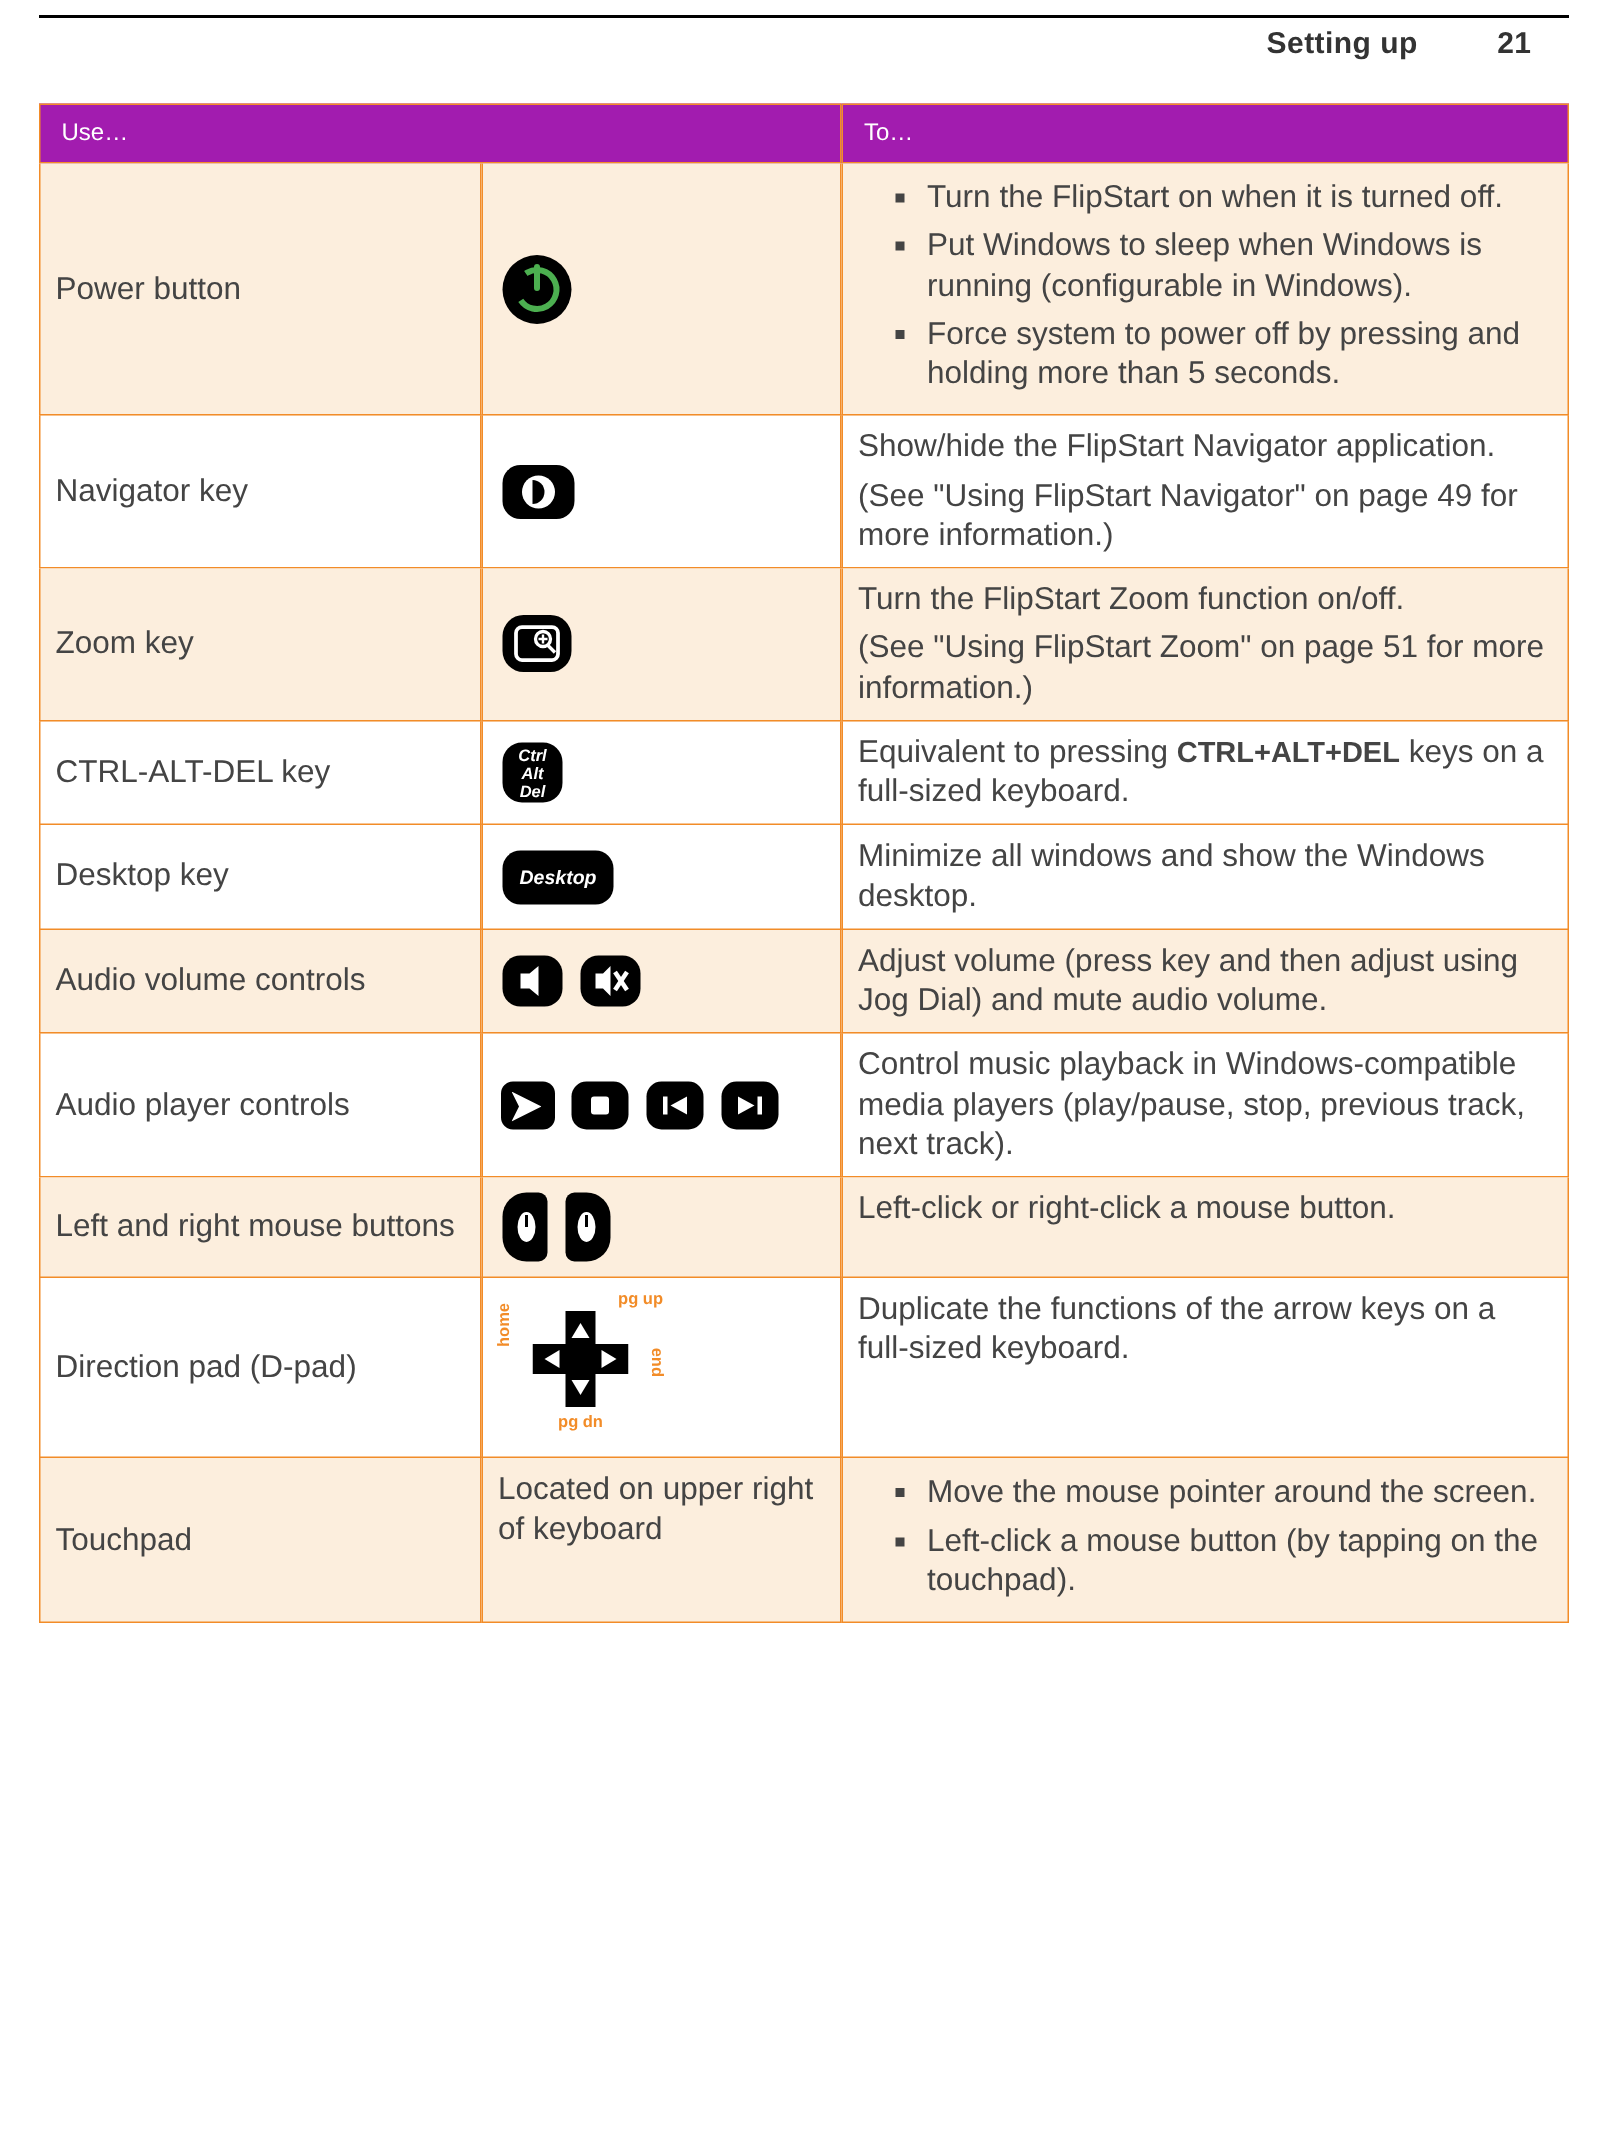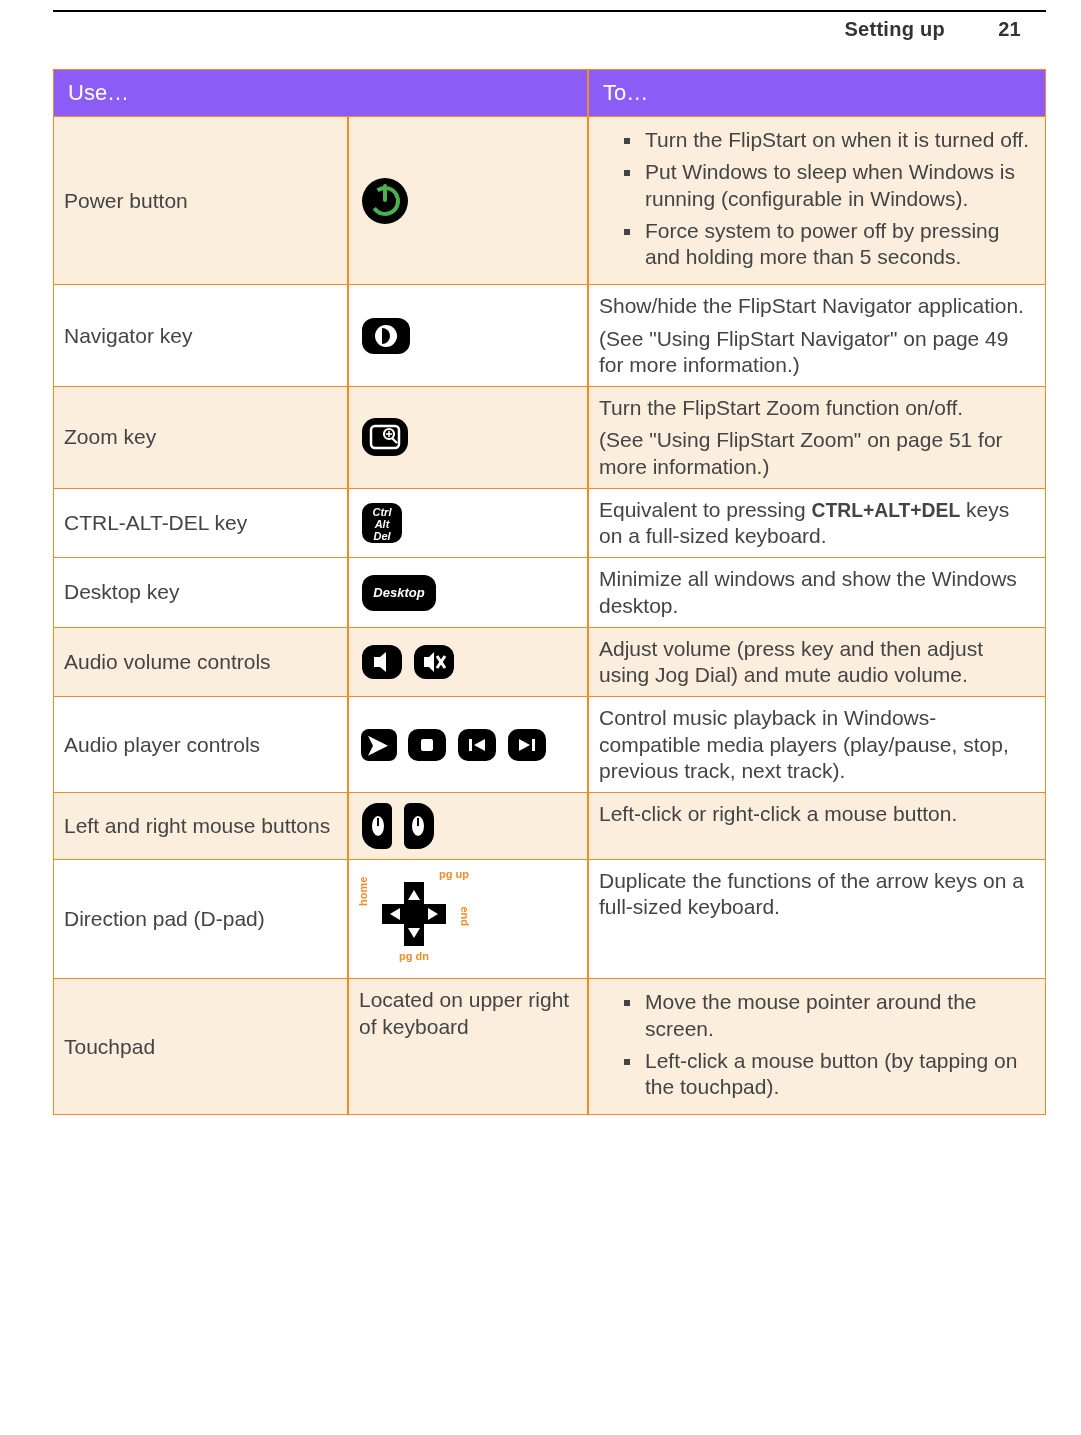--- a/index.html
+++ b/index.html
@@ -6,21 +6,21 @@
     margin: 0;
     padding: 0;
     background: #fff;
     font-family: "Trebuchet MS", Verdana, Arial, sans-serif;
     color: #333;
   }
   .page {
     width: 1081px;
     height: 1169px;
     box-sizing: border-box;
-    padding: 10px 35px 20px 53px;
+    padding: 10px 35px 20px 26px;
     position: relative;
   }
   .top-rule {
     border-top: 2px solid #000;
     margin: 0 0 6px 0;
   }
   .running-head {
     text-align: right;
     font-size: 20px;
     font-weight: bold;
@@ -33,24 +33,24 @@
     text-align: right;
   }
   table.ref {
     border-collapse: separate;
     border-spacing: 0;
     width: 100%;
     margin-top: 28px;
     table-layout: fixed;
   }
   table.ref th {
-    background: #8b5cf6;
+    background: #a21caf;
     color: #fff;
     font-weight: normal;
-    font-size: 22px;
+    font-size: 16px;
     text-align: left;
     padding: 10px 14px 10px 14px;
     border-top: 1px solid #f28c28;
     border-left: 1px solid #f28c28;
     border-right: 1px solid #f28c28;
     border-bottom: 1px solid #f28c28;
   }
   table.ref td {
     border-left: 1px solid #f28c28;
     border-right: 1px solid #f28c28;
@@ -206,21 +206,21 @@
         </td>
         <td class="desc-cell">
           <div style="margin-bottom:6px;">Turn the FlipStart Zoom function on/off.</div>
           <div>(See "Using FlipStart Zoom" on page 51 for more information.)</div>
         </td>
       </tr>
 
       <tr>
         <td class="label-cell">CTRL-ALT-DEL key</td>
         <td class="icon-cell">
-          <span class="kbtn kbtn-txt" style="font-family:Arial,sans-serif;font-weight:bold;font-style:italic;font-size:11px;line-height:12px;padding-top:3px;white-space:pre;">Ctrl
+          <span class="kbtn kbtn-txt" style="font-family:Arial,sans-serif;font-weight:bold;font-style:italic;font-size:11px;line-height:12px;padding-top:3px;white-space:pre;border-radius:13px;">Ctrl
 Alt
 Del</span>
         </td>
         <td class="desc-cell">
           <span>Equivalent to pressing </span><span class="bold">CTRL+ALT+DEL</span><span> keys on a full-sized keyboard.</span>
         </td>
       </tr>
 
 
       <tr>

